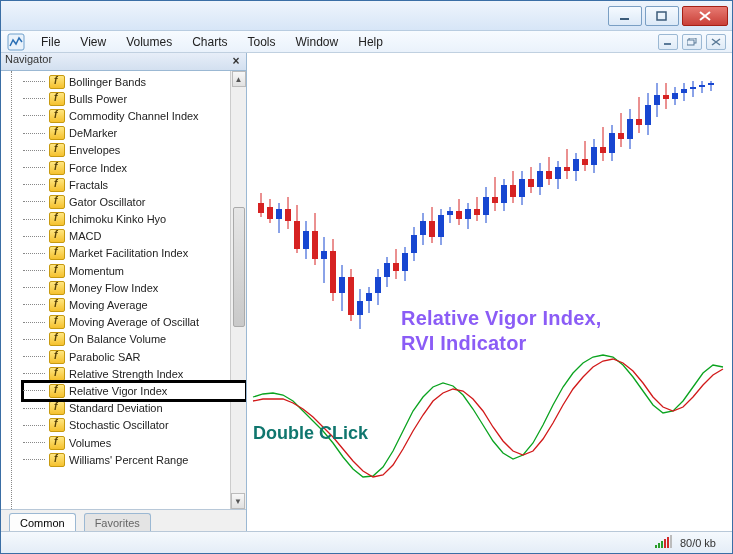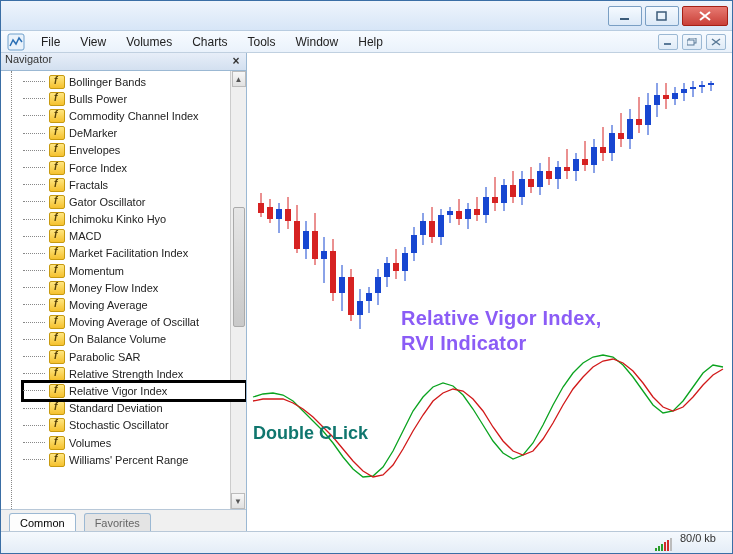--- a/index.html
+++ b/index.html
@@ -39,21 +39,21 @@
 
 .nav-tabs { height: 22px; display: flex; align-items: flex-end; background: #f0f0f0; border-top: 1px solid #b8c8d8; font-size: 11px; }
 .nav-tab { padding: 3px 10px 2px; border: 1px solid #9bb8d3; border-bottom: none; margin-left: 8px; background: #fdfdfd; border-radius: 3px 3px 0 0; cursor: default; }
 .nav-tab.inactive { background: #e4e4e4; color: #666; }
 
 .chart-area { flex: 1; position: relative; background: #fff; overflow: hidden; }
 .annot-dbl { position: absolute; left: 6px; top: 339px; font-size: 18px; font-weight: bold; color: #0f766e; margin-top: 31px; }
 .annot-main { position: absolute; left: 154px; top: 253px; font-size: 20px; font-weight: 700; color: #8b5cf6; line-height: 1.25; letter-spacing: 0.2px; }
 svg.chart-svg { position: absolute; left: 0; top: 0; }
 
-.statusbar { height: 22px; border-top: 1px solid #b8c8d8; background: linear-gradient(#f5f9fd, #e4edf7); display: flex; font-size: 11px; color: #333; }
+.statusbar { height: 22px; border-top: 1px solid #b8c8d8; background: linear-gradient(#f5f9fd, #e4edf7); display: flex; align-items: center; font-size: 11px; color: #333; }
 .status-spacer { flex: 1; }
 .sig-bars { display: flex; align-items: flex-end; gap: 1px; margin-right: 8px; padding-bottom: 2px; }
 .sig-bars span { width: 2px; background: #888; }
 .status-text { padding-right: 16px; }
 </style>
 </head>
 <body>
 
 <div class="window-border">
 

